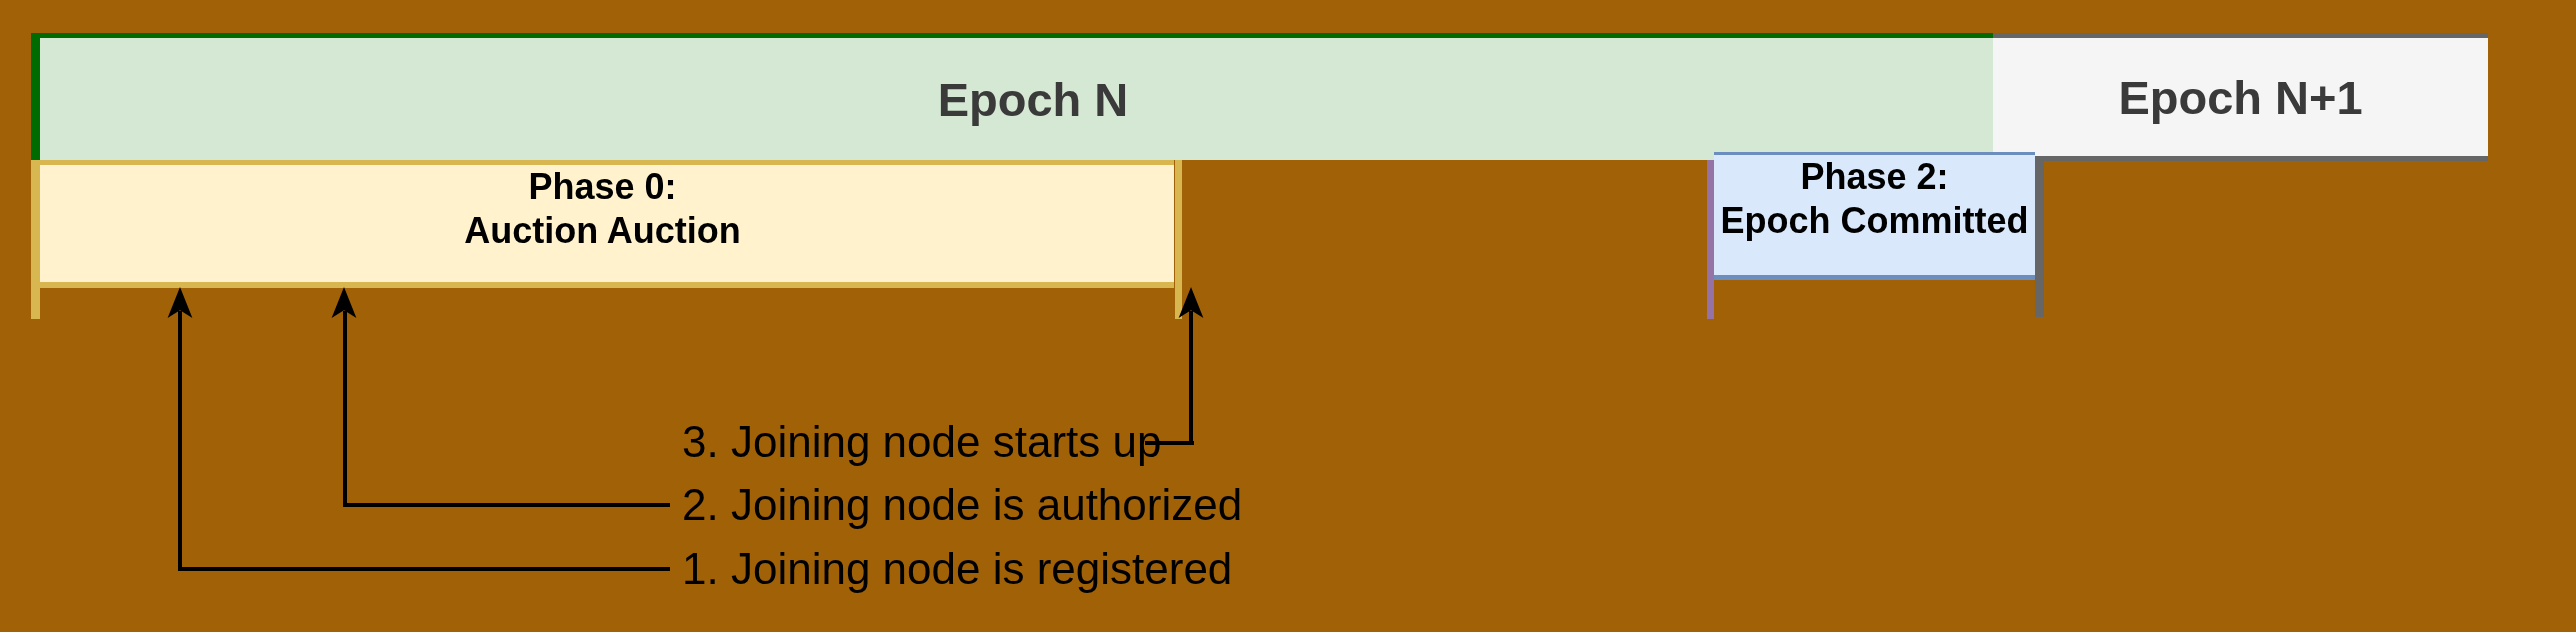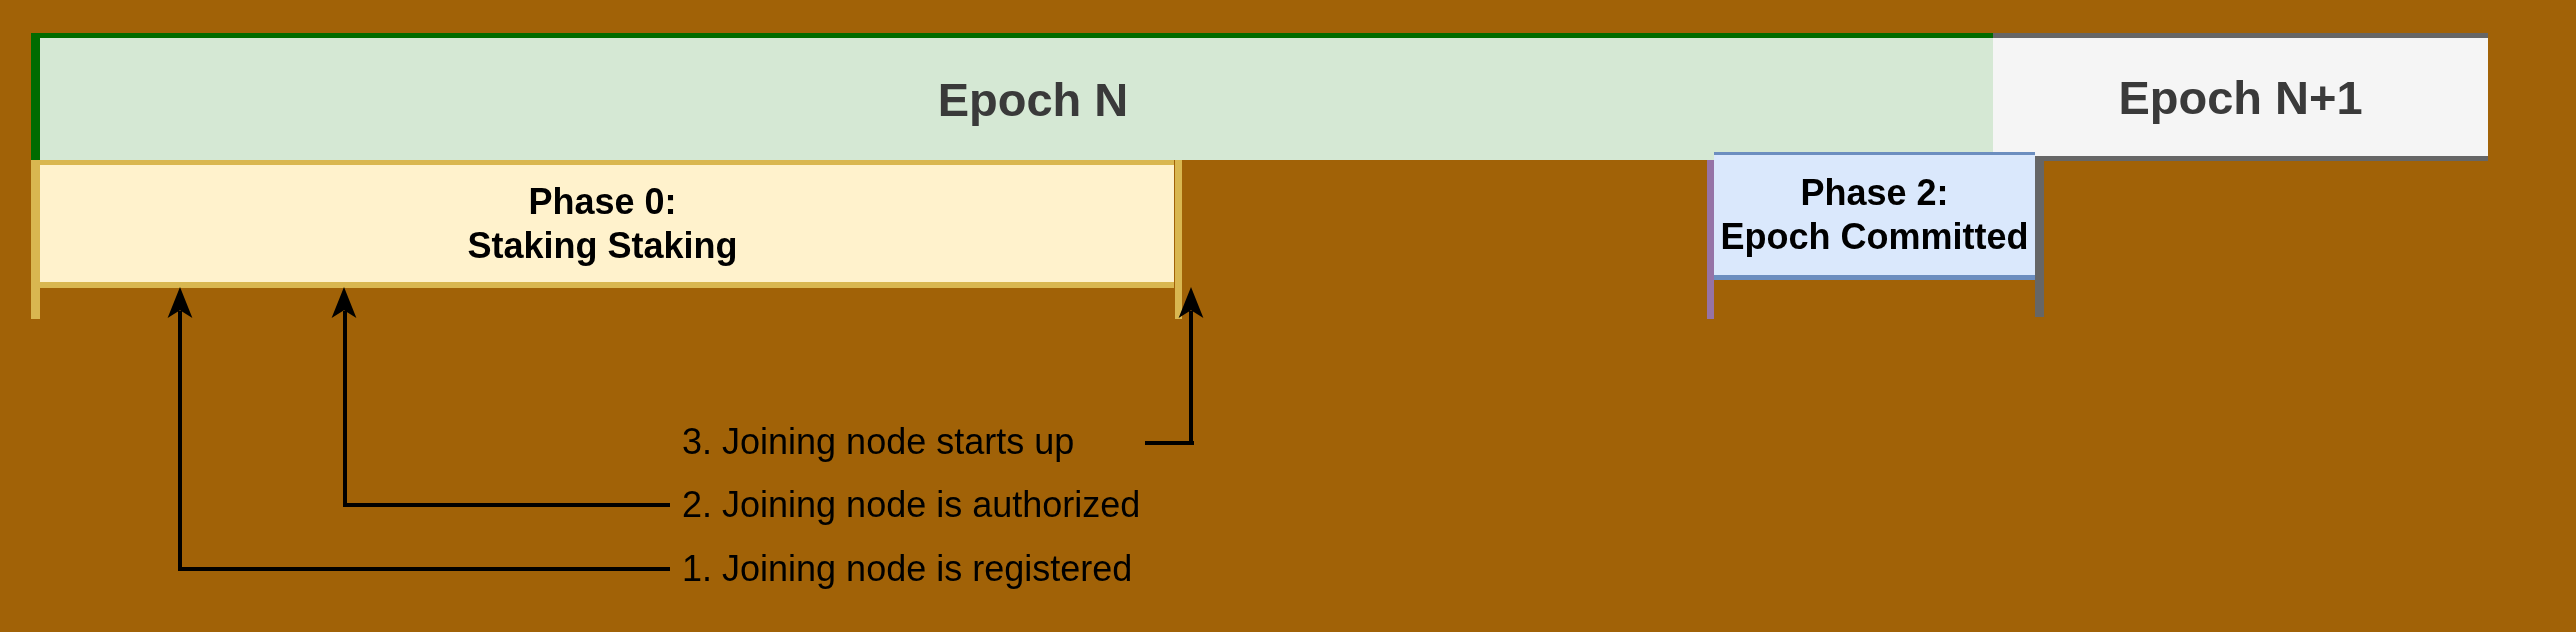--- a/index.html
+++ b/index.html
@@ -12,21 +12,21 @@
   
   .epoch-n-box{left:31px;top:33px;width:2004px;height:127px;background:#D5E8D4;border-top:5.5px solid #006B00;
     display:flex;align-items:center;justify-content:center;}
   .marker-green{left:31px;top:33px;width:9.4px;height:127px;background:#006B00;}
   .epoch-n1-box{left:1993px;top:33px;width:495px;height:128px;background:#F5F5F5;
     border-top:5.5px solid #666666;border-bottom:5.5px solid #666666;
     display:flex;align-items:center;justify-content:center;}
   .epoch-label{font-size:47px;font-weight:bold;color:#3A3A3A;letter-spacing:0;}
 
   
-  .phase{display:flex;flex-direction:column;align-items:center;justify-content:center;}
+  .phase{display:flex;flex-direction:column;align-items:center;}
   .phase0{left:31px;top:160px;width:1143px;height:128px;background:#FFF2CC;
     border-top:5.5px solid #D9B750;border-bottom:6.3px solid #D9B750;}
   .phase1{left:1182px;top:160px;width:526px;height:128px;background:#E1D5E7;
     border-top:3.1px solid #9673A6;border-bottom:3.9px solid #9673A6;}
   .phase2{left:1714px;top:152px;width:321px;height:128px;background:#DAE8FC;
     border-top:3.1px solid #6C8EBF;border-bottom:5.5px solid #6C8EBF;}
   .phase-label{font-size:36px;font-weight:bold;color:#000000;text-align:center;line-height:1.22;}
 
   
   .marker-yellow-left{left:31px;top:160px;width:9.4px;height:159px;background:#D9B750;}
@@ -42,21 +42,21 @@
   .v2{left:343px;top:311px;height:196px;}
   .v3{left:1189px;top:311px;height:133px;}
   .h1{left:180px;top:567px;width:490px;}
   .h2{left:344px;top:503px;width:326px;}
   .h3{left:1145px;top:441px;width:49px;}
   .hd1{left:166px;top:287px;}
   .hd2{left:330px;top:287px;}
   .hd3{left:1177px;top:287px;}
 
   
-  .note-label{left:682px;font-size:36px;color:#000000;line-height:44px;white-space:nowrap;}
+  .note-label{left:682px;font-size:44px;color:#000000;line-height:44px;white-space:nowrap;}
   .n3{top:420px;}
   .n2{top:483px;}
   .n1{top:547px;}
 </style>
 </head>
 <body>
 
 <div id="canvas">
 
   <div class="abs epoch-n-box">
@@ -65,21 +65,21 @@
   <div class="abs marker-green"></div>
 
   <div class="abs divider-gray"></div>
 
   <div class="abs epoch-n1-box">
     <span class="epoch-label">Epoch N+1</span>
   </div>
 
   <div class="abs phase phase0">
     <span class="phase-label">Phase 0:</span>
-    <span class="phase-label">Staking Staking</span>
+    <span class="phase-label">Auction Auction</span>
   </div>
 
 
   <div class="abs phase phase2">
     <span class="phase-label">Phase 2:</span>
     <span class="phase-label">Epoch Committed</span>
   </div>
 
   <div class="abs marker-yellow-left"></div>
   <div class="abs tick-yellow"></div>

